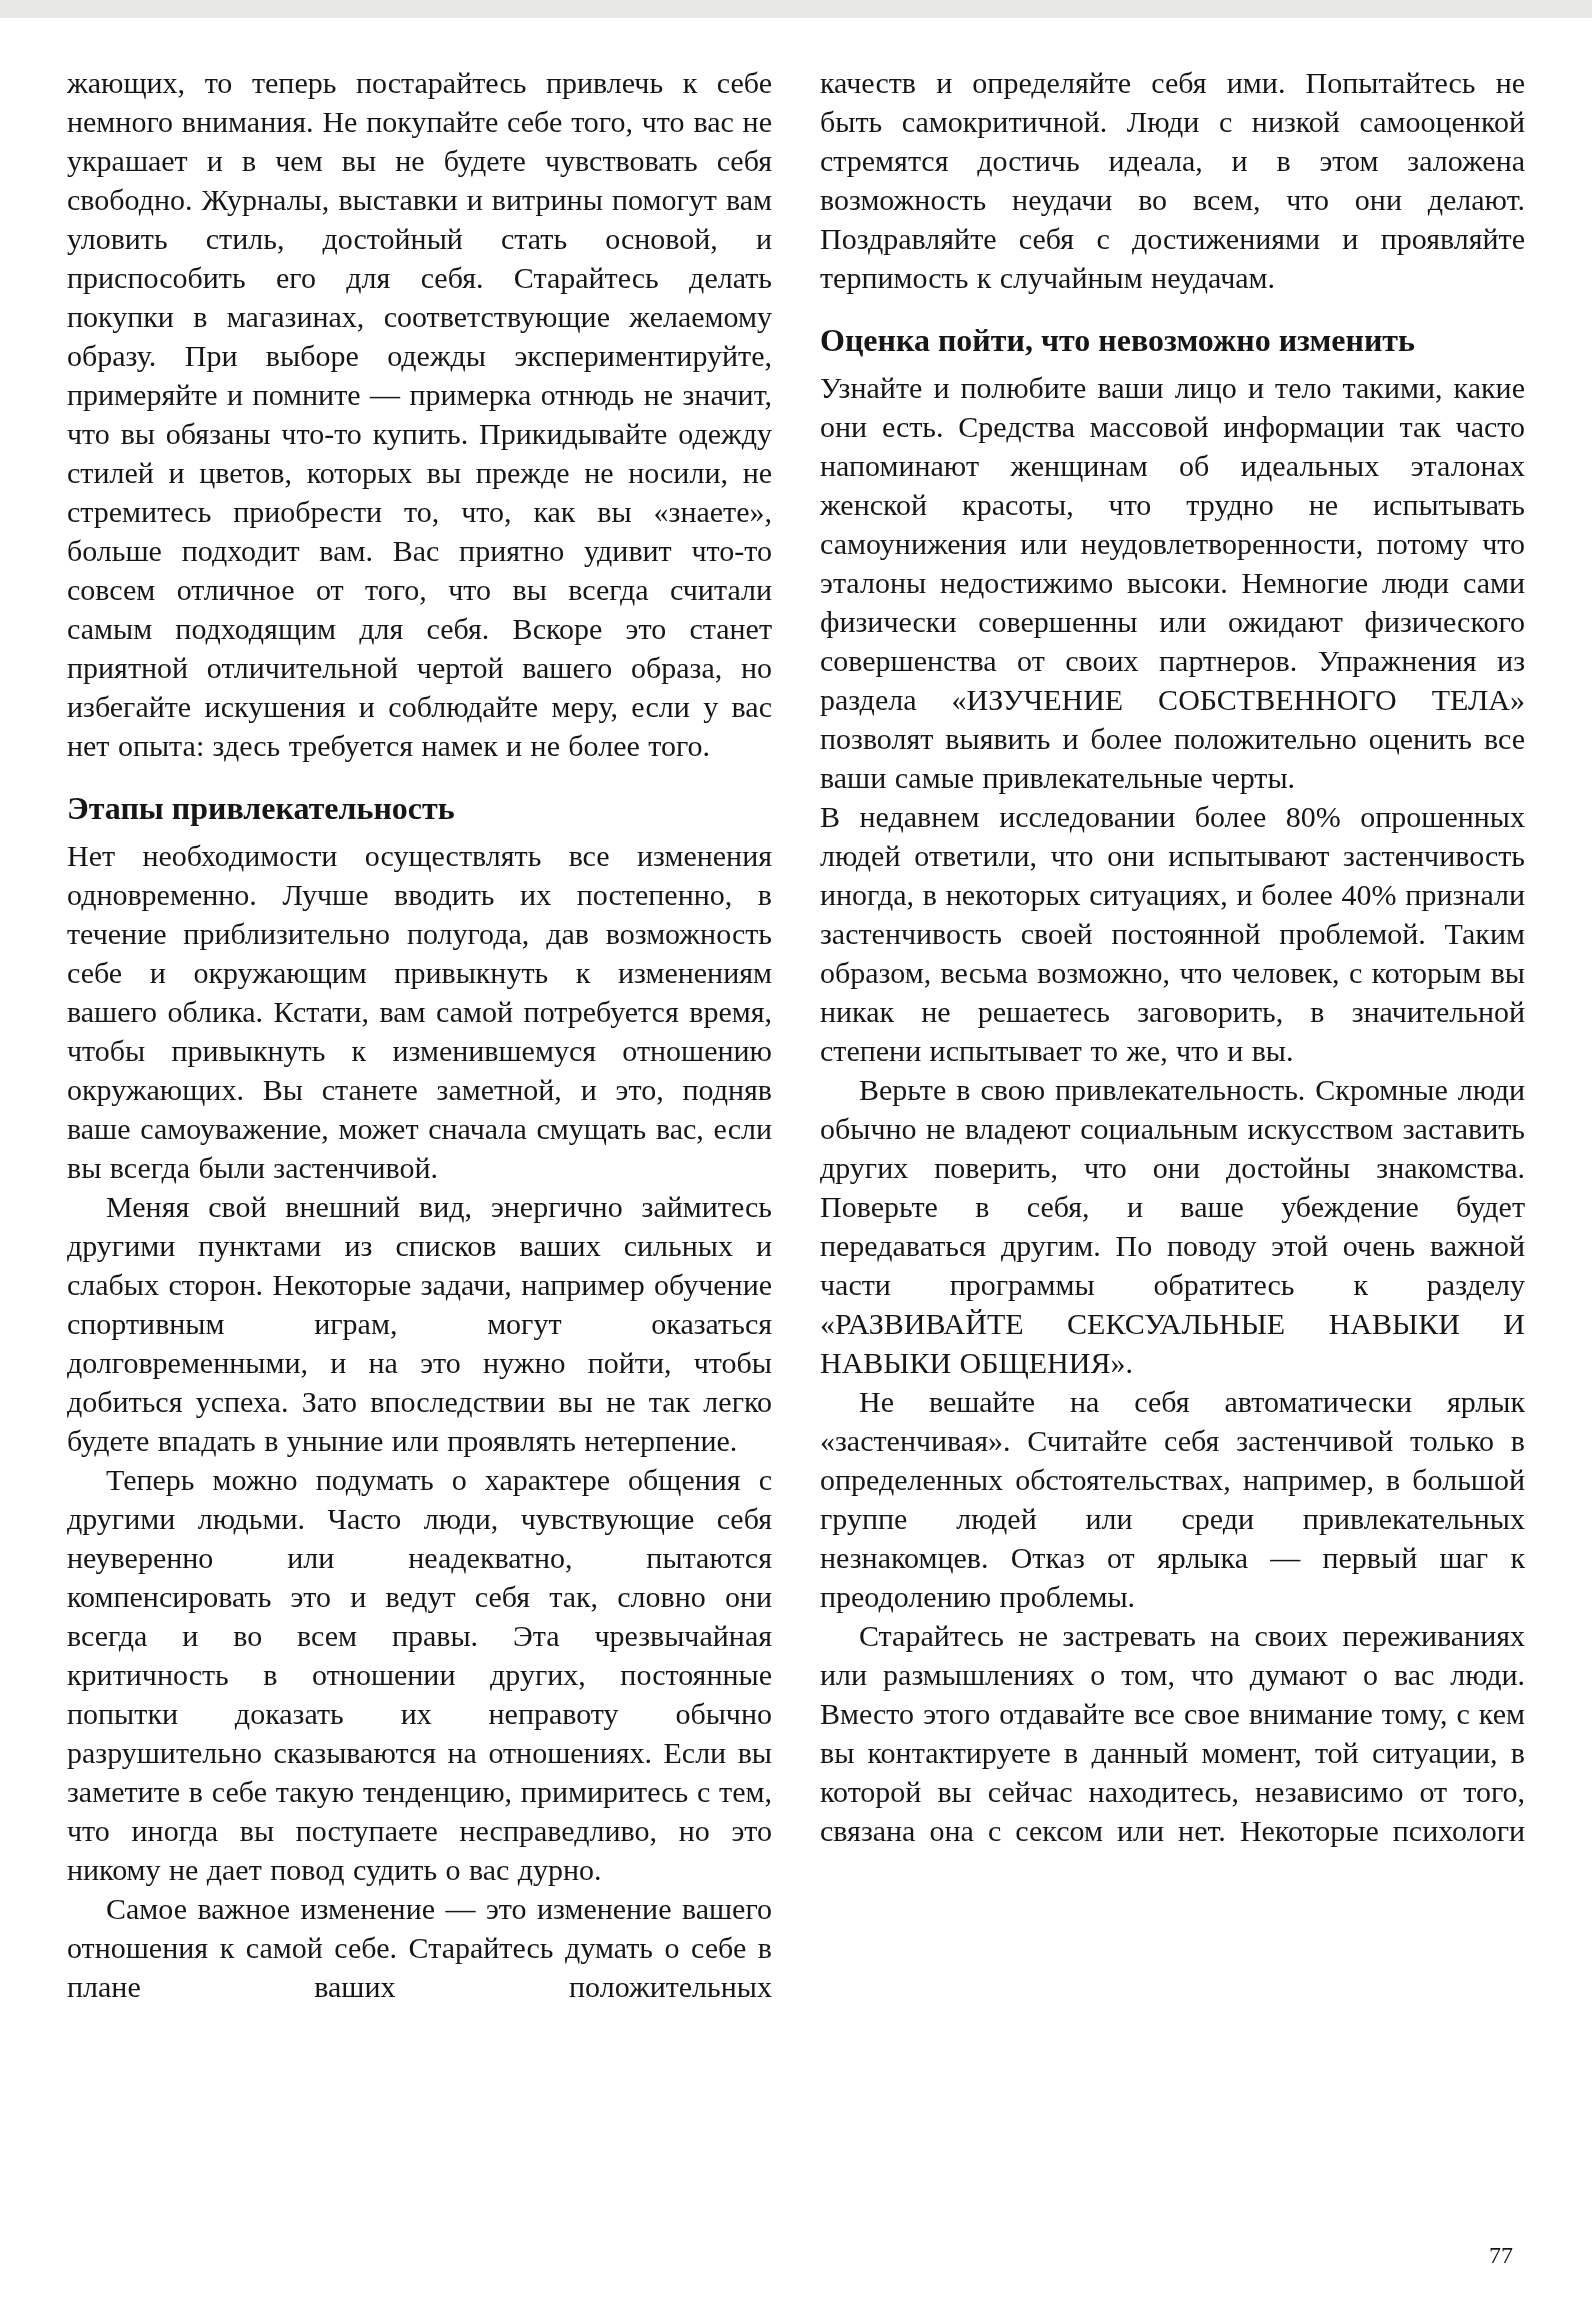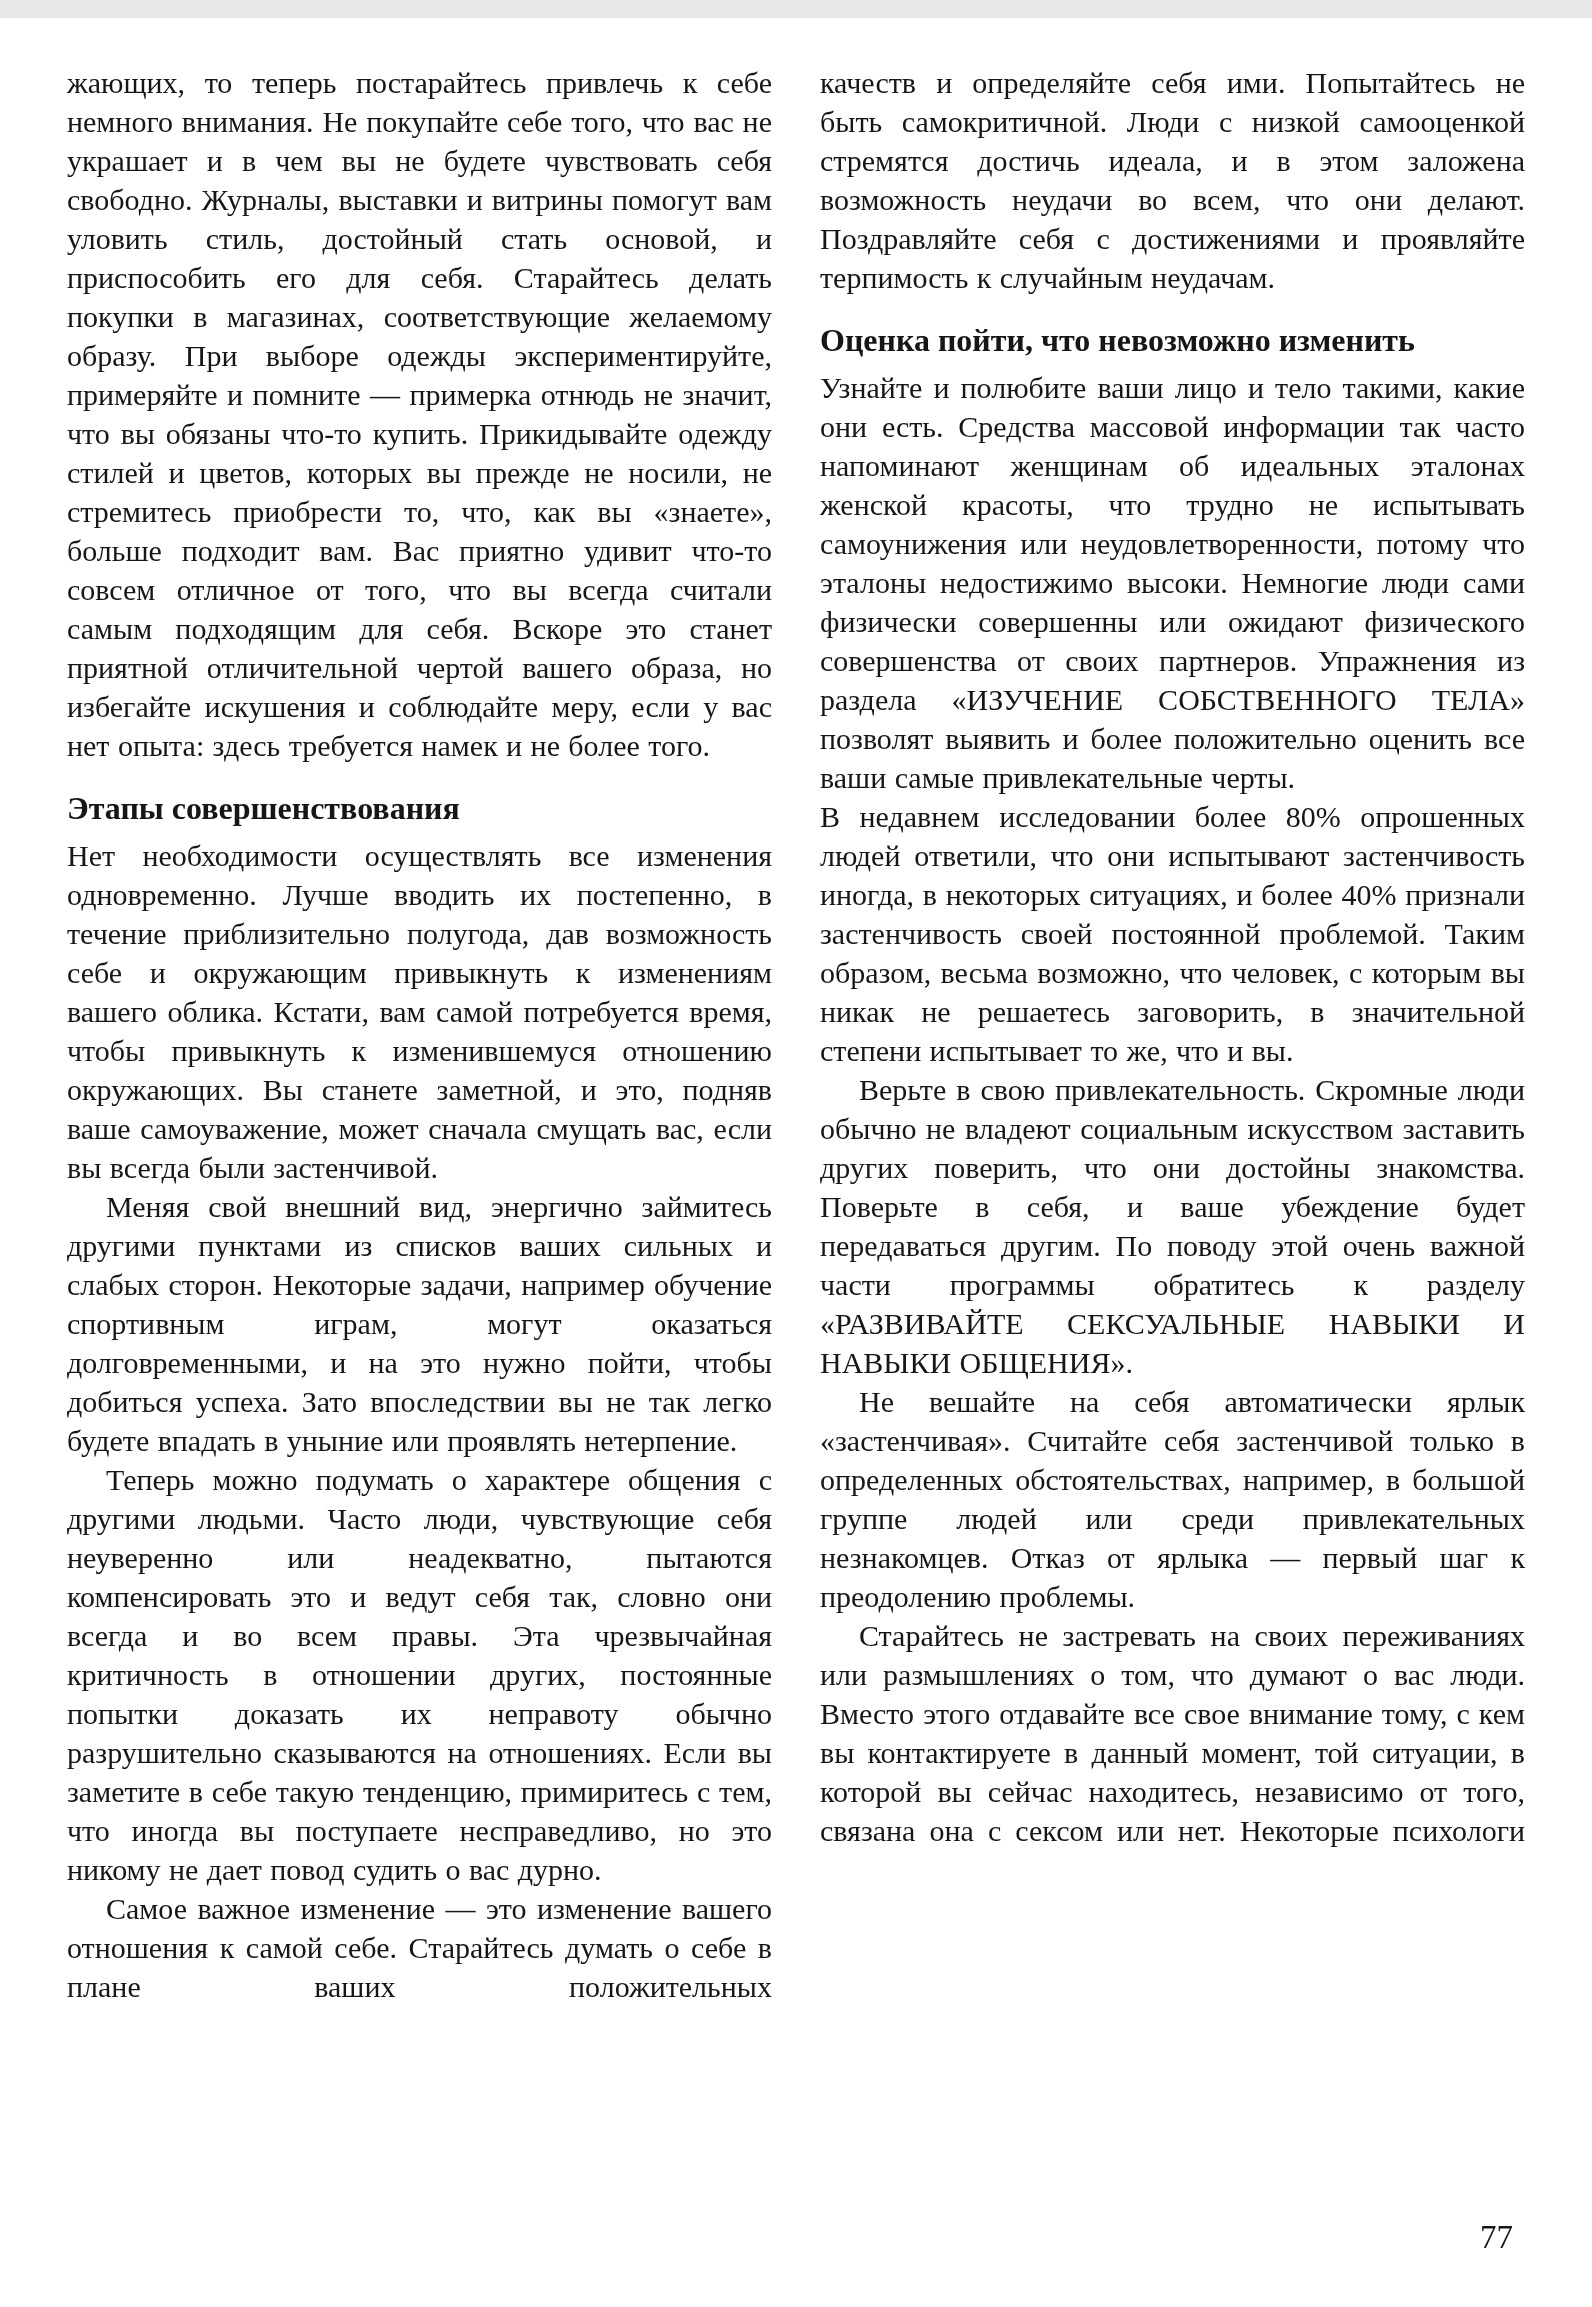--- a/index.html
+++ b/index.html
@@ -46,34 +46,34 @@
     margin: 24px 0 7.7px 0;
     font-size: 32px;
     line-height: 39px;
     font-weight: bold;
     text-align: left;
     text-indent: 0;
   }
   .page-number {
     position: absolute;
     right: 79px;
-    bottom: 68px;
-    font-size: 33px;
+    bottom: 50px;
+    font-size: 24px;
     color: #161616;
   }
 </style>
 </head>
 <body>
 
 <div class="page">
   <div class="columns">
 
     <div class="column">
       <p class="para flush">жающих, то теперь постарайтесь привлечь к себе немного внимания. Не покупайте себе того, что вас не украшает и в чем вы не будете чувствовать себя свободно. Журналы, выставки и витрины помогут вам уловить стиль, достойный стать основой, и приспособить его для себя. Старайтесь делать покупки в магазинах, соответствующие желаемому образу. При выборе одежды экспериментируйте, примеряйте и помните — примерка отнюдь не значит, что вы обязаны что-то купить. Прикидывайте одежду стилей и цветов, которых вы прежде не носили, не стремитесь приобрести то, что, как вы «знаете», больше подходит вам. Вас приятно удивит что-то совсем отличное от того, что вы всегда считали самым подходящим для себя. Вскоре это станет приятной отличительной чертой вашего образа, но избегайте искушения и соблюдайте меру, если у вас нет опыта: здесь требуется намек и не более того.</p>
-      <h2 class="heading">Этапы совершенствования</h2>
+      <h2 class="heading">Этапы привлекательность</h2>
       <p class="para flush">Нет необходимости осуществлять все изменения одновременно. Лучше вводить их постепенно, в течение приблизительно полугода, дав возможность себе и окружающим привыкнуть к изменениям вашего облика. Кстати, вам самой потребуется время, чтобы привыкнуть к изменившемуся отношению окружающих. Вы станете заметной, и это, подняв ваше самоуважение, может сначала смущать вас, если вы всегда были застенчивой.</p>
       <p class="para">Меняя свой внешний вид, энергично займитесь другими пунктами из списков ваших сильных и слабых сторон. Некоторые задачи, например обучение спортивным играм, могут оказаться долговременными, и на это нужно пойти, чтобы добиться успеха. Зато впоследствии вы не так легко будете впадать в уныние или проявлять нетерпение.</p>
       <p class="para">Теперь можно подумать о характере общения с другими людьми. Часто люди, чувствующие себя неуверенно или неадекватно, пытаются компенсировать это и ведут себя так, словно они всегда и во всем правы. Эта чрезвычайная критичность в отношении других, постоянные попытки доказать их неправоту обычно разрушительно сказываются на отношениях. Если вы заметите в себе такую тенденцию, примиритесь с тем, что иногда вы поступаете несправедливо, но это никому не дает повод судить о вас дурно.</p>
       <p class="para runon">Самое важное изменение — это изменение вашего отношения к самой себе. Старайтесь думать о себе в плане ваших положительных</p>
     </div>
 
     <div class="column">
       <p class="para flush">качеств и определяйте себя ими. Попытайтесь не быть самокритичной. Люди с низкой самооценкой стремятся достичь идеала, и в этом заложена возможность неудачи во всем, что они делают. Поздравляйте себя с достижениями и проявляйте терпимость к случайным неудачам.</p>
       <h2 class="heading">Оценка пойти, что невозможно изменить</h2>
       <p class="para flush">Узнайте и полюбите ваши лицо и тело такими, какие они есть. Средства массовой информации так часто напоминают женщинам об идеальных эталонах женской красоты, что трудно не испытывать самоунижения или неудовлетворенности, потому что эталоны недостижимо высоки. Немногие люди сами физически совершенны или ожидают физического совершенства от своих партнеров. Упражнения из раздела «ИЗУЧЕНИЕ СОБСТВЕННОГО ТЕЛА» позволят выявить и более положительно оценить все ваши самые привлекательные черты.</p>

